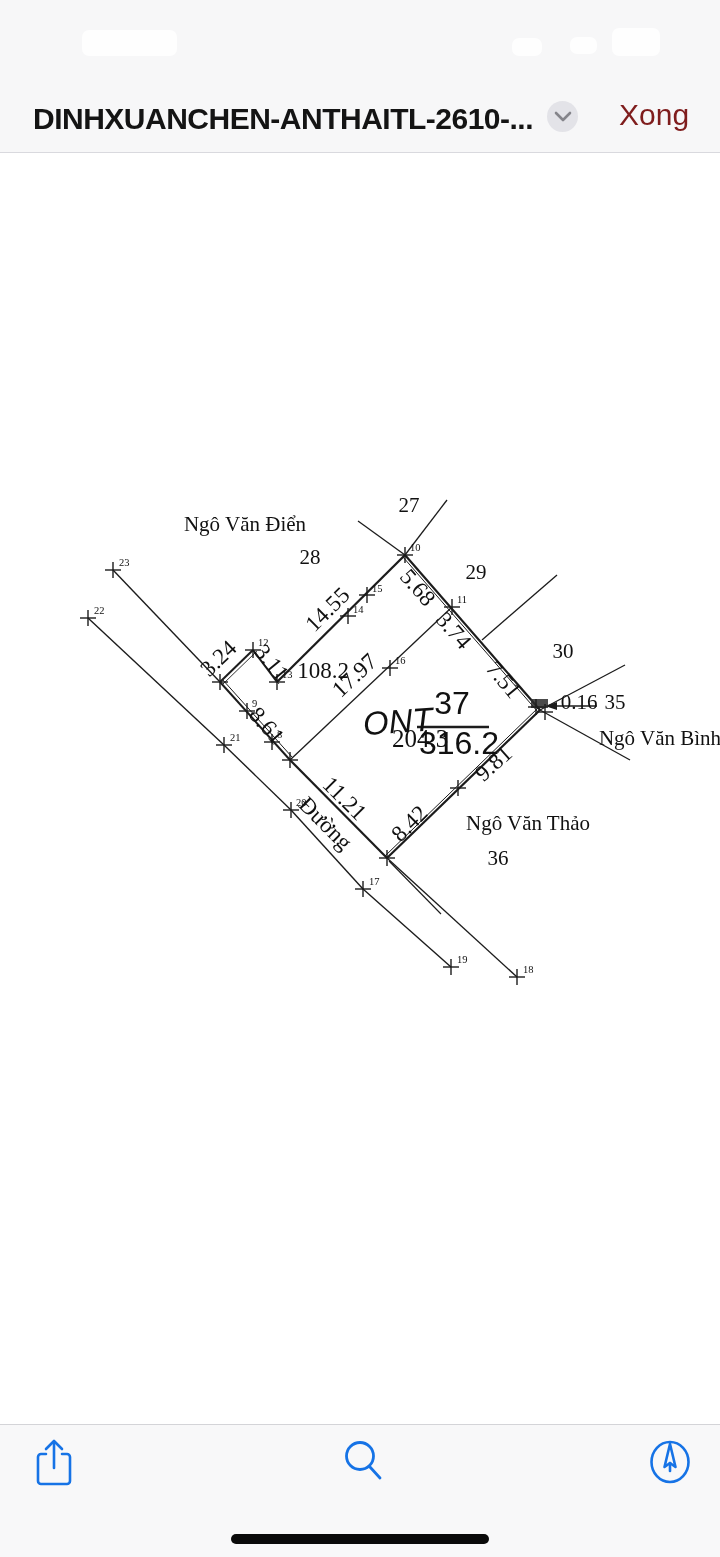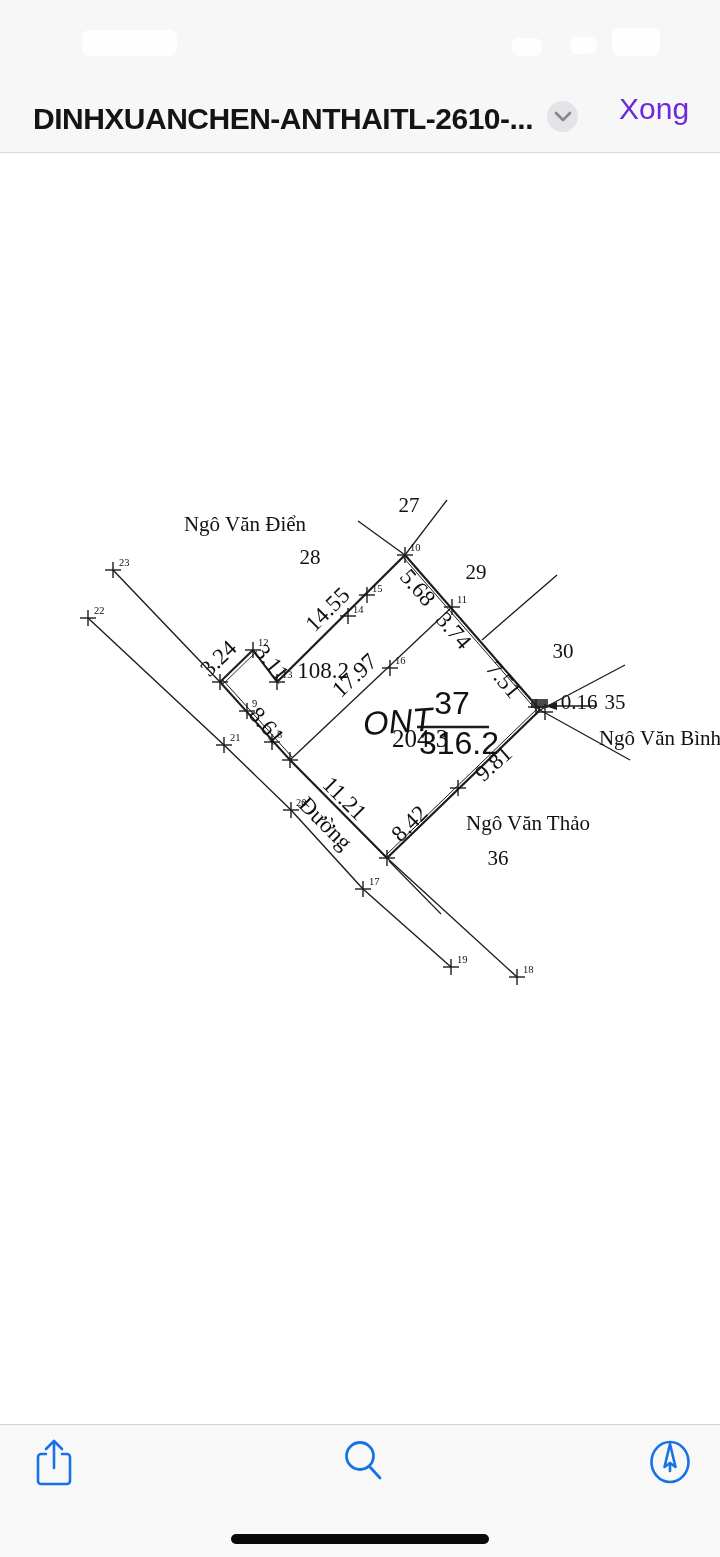--- a/index.html
+++ b/index.html
@@ -19,22 +19,22 @@
     position:absolute;left:33px;top:14px;width:510px;
     font-size:30px;font-weight:700;color:#141414;letter-spacing:-.5px;
     white-space:nowrap;overflow:hidden;
   }
   .title-chevron-btn{
     position:absolute;left:547px;top:13px;width:31px;height:31px;border-radius:50%;
     background:#e3e3e8;border:none;display:flex;align-items:center;justify-content:center;
     padding:0;cursor:pointer;
   }
   .done-btn{
-    position:absolute;left:615px;top:4px;background:none;border:none;padding:0 4px;
-    font-size:30px;font-weight:500;color:#6d28d9;cursor:pointer;
+    position:absolute;left:615px;top:10px;background:none;border:none;padding:0 4px;
+    font-size:30px;font-weight:500;color:#7f1d1d;cursor:pointer;
     font-family:"Liberation Sans",sans-serif;
   }
   
   #diagram-svg{position:absolute;left:0;top:0;}
   
   .bottom-bar{
     position:absolute;left:0;top:1424px;width:720px;height:133px;
     background:#f8f8f9;border-top:1px solid #d4d4d8;box-sizing:border-box;
   }
   .tool-btn{position:absolute;top:12px;background:none;border:none;padding:0;cursor:pointer;}

